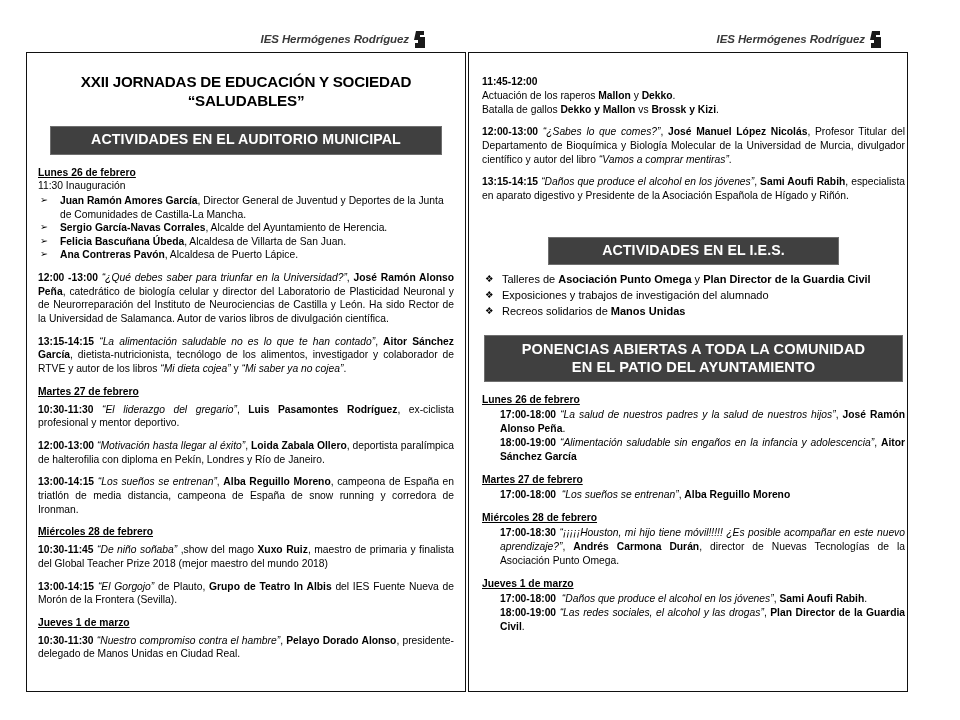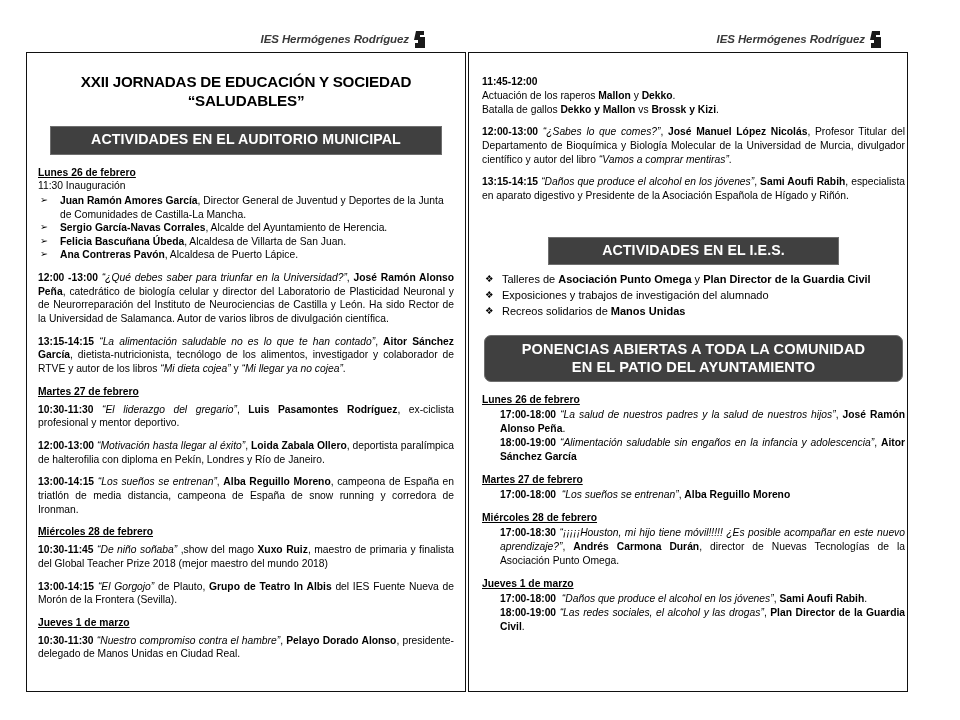--- a/index.html
+++ b/index.html
@@ -74,21 +74,21 @@
     font-weight: bold;
     text-align: center;
     font-size: 14.2px;
     padding: 4px 6px 5px 6px;
     line-height: 1.24;
     letter-spacing: 0.1px;
     border: 1px solid #6e6e6e;
   }
   .banner.b-aud { margin: 15px 12px 11px 12px; }
   .banner.b-ies { margin: 0 66px 7px 66px; font-size: 14.2px; }
-  .banner.b-pon { margin: 0 2px 11px 2px; font-size: 14.6px; border-radius: 7px; }
+  .banner.b-pon { margin: 0 2px 11px 2px; font-size: 14.6px; }
 
   .content { font-size: 10.2px; color: #000; line-height: 1.34; }
 
   .daylabel {
     font-weight: bold;
     text-decoration: underline;
     font-size: 10.3px;
     margin-top: 9px;
   }
   .daylabel.first { margin-top: 0; }
@@ -173,21 +173,21 @@
           <li><span class="b">Ana Contreras Pavón</span><span>, Alcaldesa de Puerto Lápice.</span></li>
         </ul>
 
         <div class="para">
           <span class="b">12:00 -13:00</span>
           <span class="i">“¿Qué debes saber para triunfar en la Universidad?”</span><span>, </span><span class="b">José Ramón Alonso Peña</span><span>, catedrático de biología celular y director del Laboratorio de Plasticidad Neuronal y de Neurorreparación del Instituto de Neurociencias de Castilla y León. Ha sido Rector de la Universidad de Salamanca. Autor de varios libros de divulgación científica.</span>
         </div>
 
         <div class="para">
           <span class="b">13:15-14:15</span>
-          <span class="i">“La alimentación saludable no es lo que te han contado”</span><span>, </span><span class="b">Aitor Sánchez García</span><span>, dietista-nutricionista, tecnólogo de los alimentos, investigador y colaborador de RTVE y autor de los libros </span><span class="i">“Mi dieta cojea”</span><span> y </span><span class="i">“Mi llegar ya no cojea”</span><span>.</span>
+          <span class="i">“La alimentación saludable no es lo que te han contado”</span><span>, </span><span class="b">Aitor Sánchez García</span><span>, dietista-nutricionista, tecnólogo de los alimentos, investigador y colaborador de RTVE y autor de los libros </span><span class="i">“Mi dieta cojea”</span><span> y </span><span class="i">“Mi saber ya no cojea”</span><span>.</span>
         </div>
 
         <div class="daylabel">Martes 27 de febrero</div>
         <div class="para tight">
           <span class="b">10:30-11:30</span>
           <span class="i">“El liderazgo del gregario”</span><span>, </span><span class="b">Luis Pasamontes Rodríguez</span><span>, ex-ciclista profesional y mentor deportivo.</span>
         </div>
 
         <div class="para">
           <span class="b">12:00-13:00</span>

